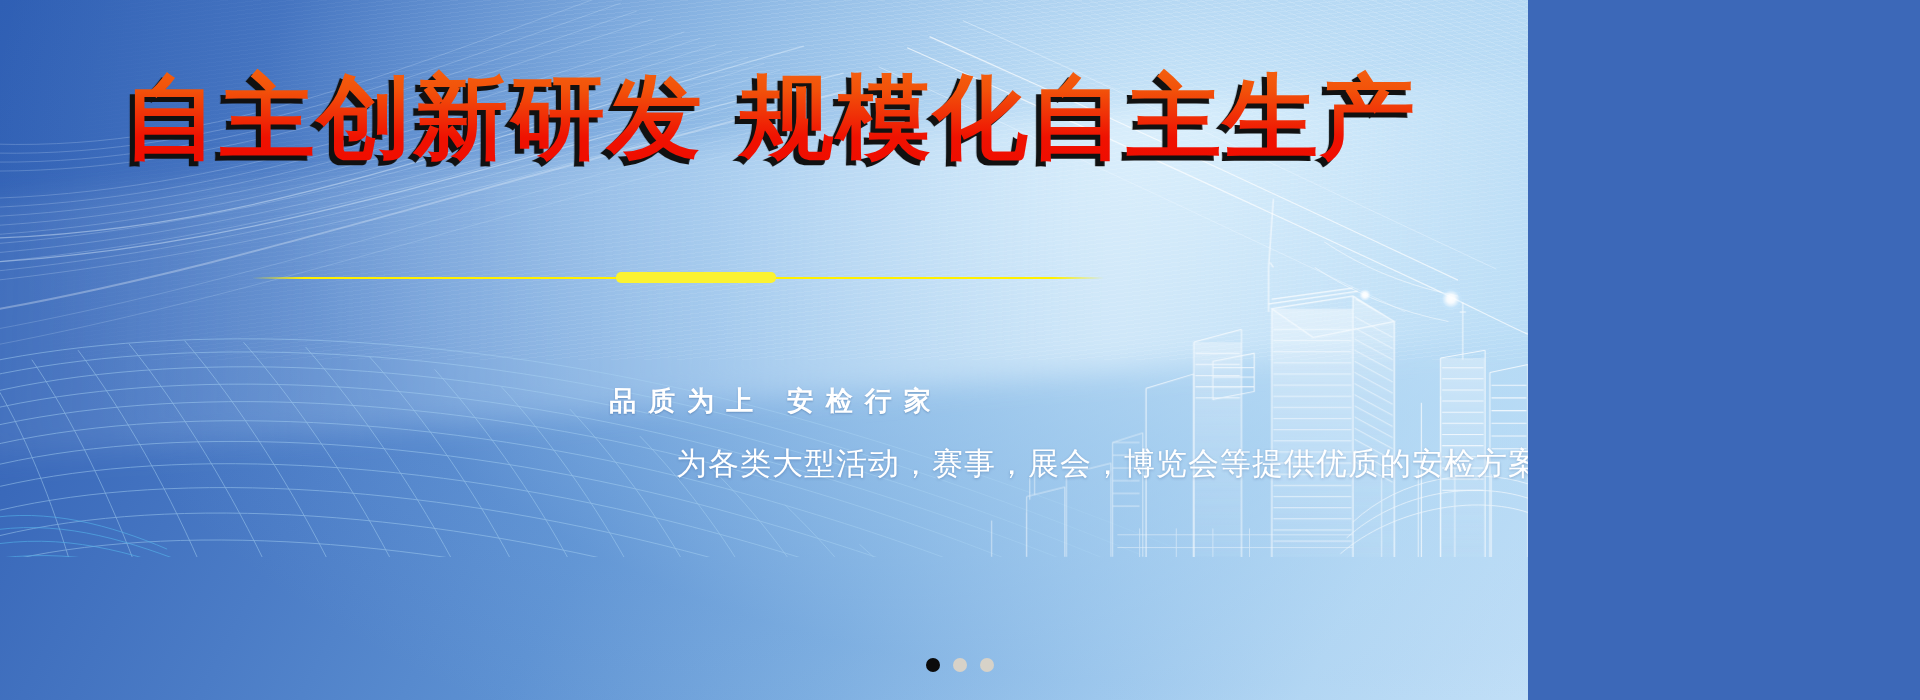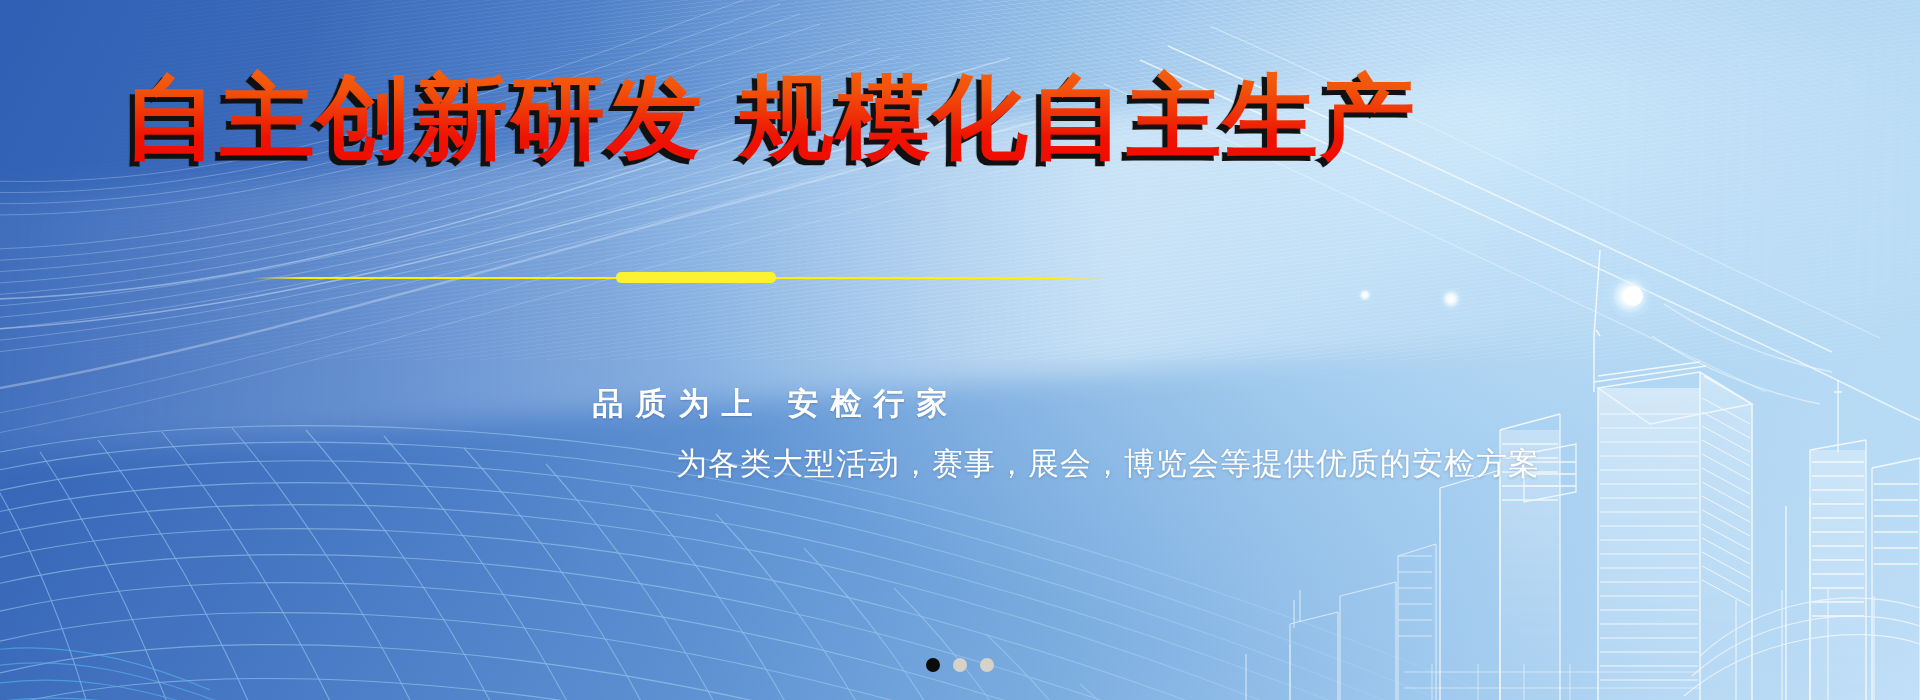--- a/index.html
+++ b/index.html
@@ -7,21 +7,21 @@
   html, body {
     width: 1920px;
     height: 700px;
     overflow: hidden;
     background: #3c68b8;
     font-family: "Liberation Sans", "DejaVu Sans", sans-serif;
   }
 
   #banner {
     position: relative;
-    width: 1920px;
+    width: 1528px;
     height: 700px;
     overflow: hidden;
     
     background:
       radial-gradient(ellipse 1500px 900px at 78% 18%, rgba(205,232,250,0.95) 0%, rgba(180,218,245,0.55) 35%, rgba(140,190,235,0.12) 62%, rgba(0,0,0,0) 80%),
       linear-gradient(118deg, #2f5fb4 0%, #3a69ba 14%, #4b7cc6 30%, #5d91d2 46%, #7bacdf 62%, #9cc6ec 76%, #b7d9f4 88%, #c6e2f8 100%);
     padding-left: 44px;
   }
 
   
@@ -143,21 +143,21 @@
     background: #fbf231;
   }
 
   .tagline {
     position: absolute;
     top: 383px;
     left: 0;
     width: 1540px;
     text-align: center;
     color: #ffffff;
-    font-size: 31px;
+    font-size: 27px;
     font-weight: 700;
     letter-spacing: 12px;
     text-indent: 12px;
     white-space: nowrap;
     font-family: "DejaVu Sans", "Liberation Sans", sans-serif;
     text-shadow: 0 1px 2px rgba(20,55,110,0.30);
   }
 
   .subtagline {
     position: absolute;

